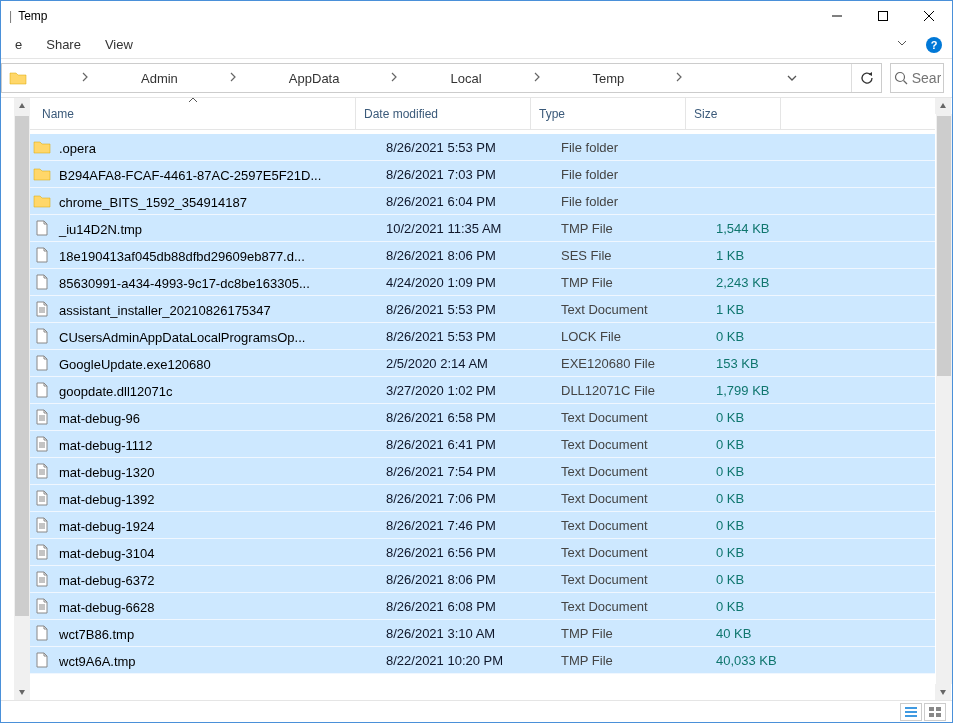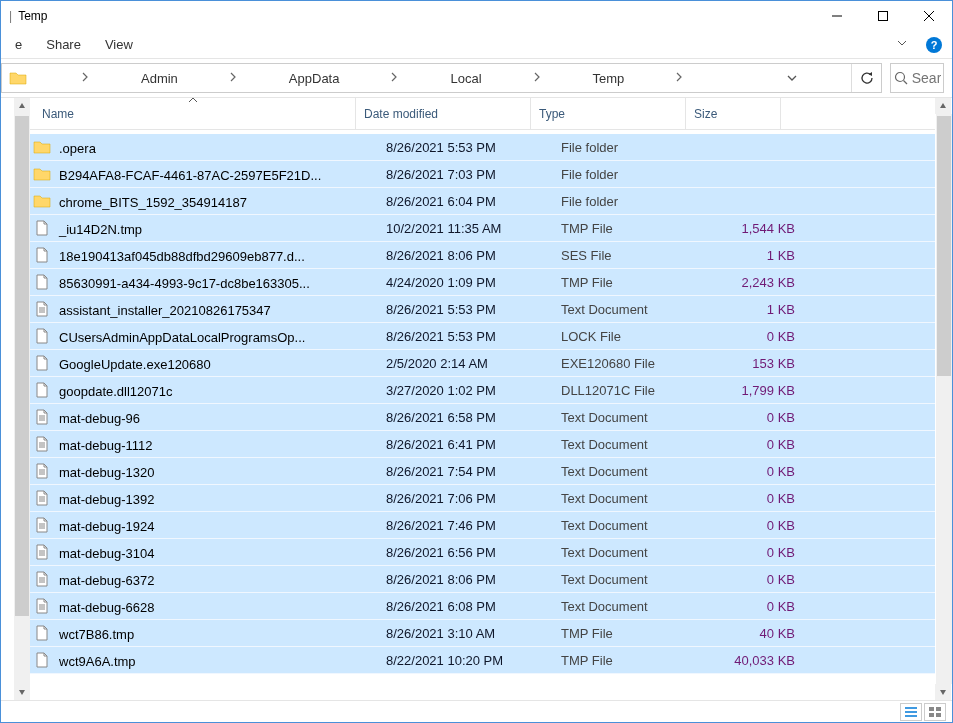--- a/index.html
+++ b/index.html
@@ -178,21 +178,21 @@
     padding: 0 8px;
     white-space: nowrap;
     overflow: hidden;
     text-overflow: ellipsis;
     font-size: 13px;
     color: #000;
   }
   .row .c-name { width: 326px; display: flex; align-items: flex-end; padding-left: 3px; }
   .row .c-date { width: 175px; color: #0f172a; margin-left: 22px; }
   .row .c-type { width: 155px; color: #444; }
-  .row .c-size { width: 95px; text-align: right; color: #701a75; }
+  .row .c-size { width: 95px; text-align: left; color: #0f766e; }
   .ficon {
     width: 18px; height: 18px; margin-right: 8px;
     flex-shrink: 0;
     display: inline-flex; align-items: center; justify-content: center;
   }
   .rightgutter {
     width: 17px;
     position: relative;
   }
   .rightgutter .arrow {

